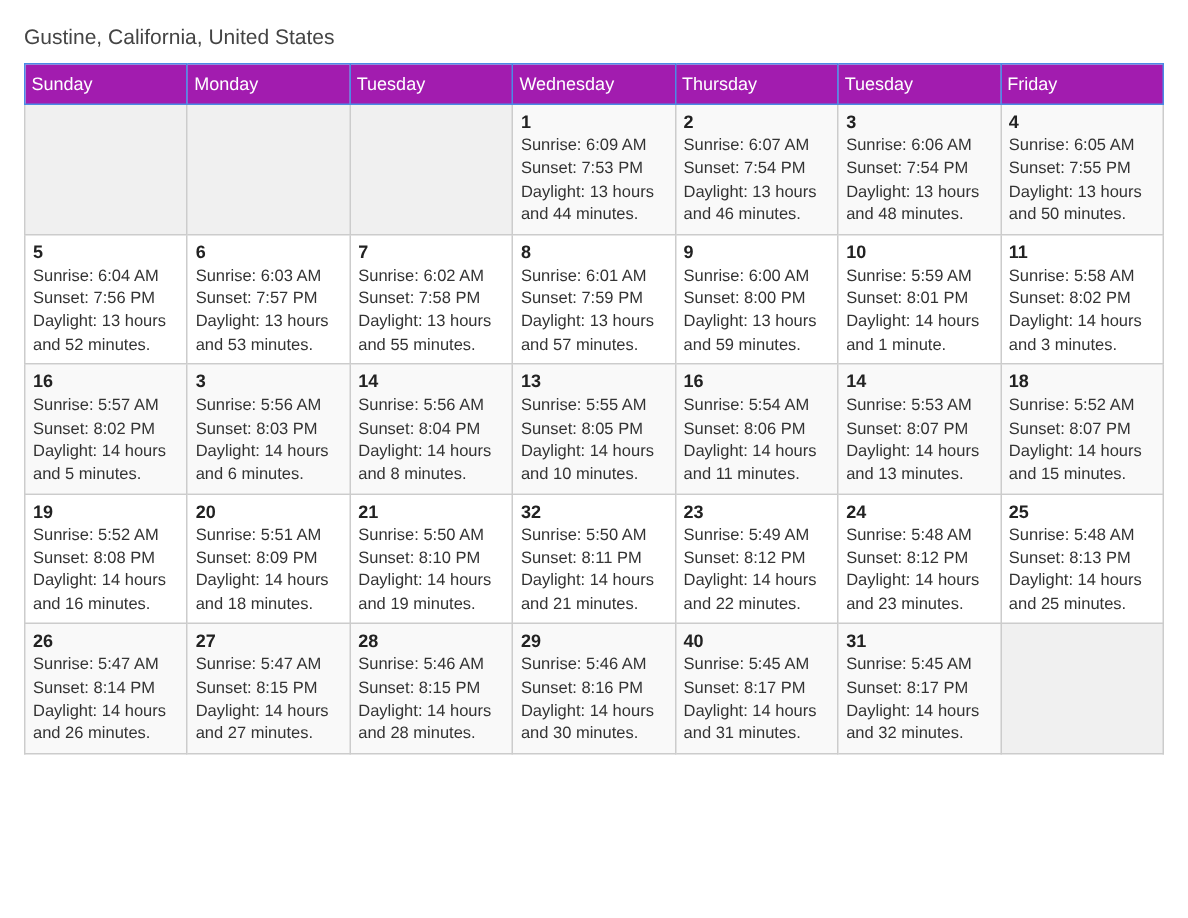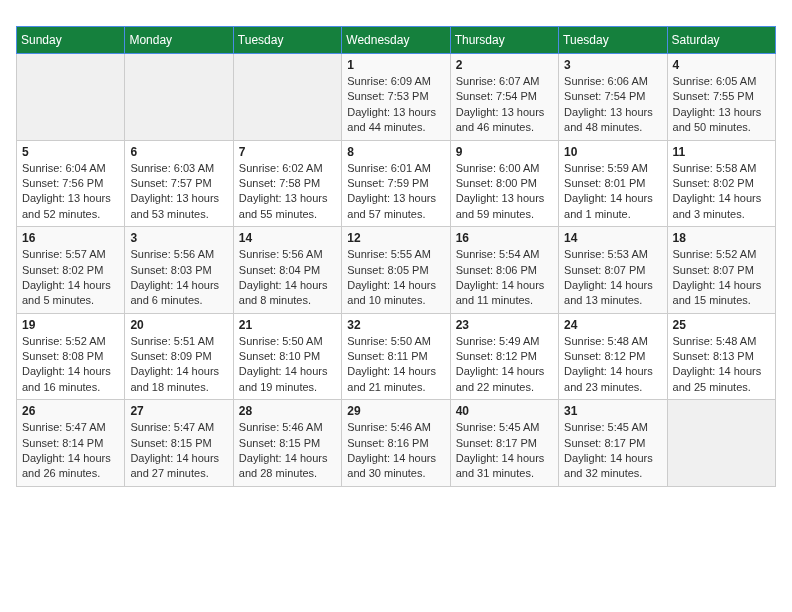--- a/index.html
+++ b/index.html
@@ -41,21 +41,21 @@
     .location {
       font-size: 14px;
       color: #444;
     }
     .calendar {
       width: 100%;
       border-collapse: collapse;
       font-size: 11px;
     }
     .calendar thead tr {
-      background-color: #15803d;
+      background-color: #a21caf;
       color: #fff;
     }
     .calendar thead th {
       padding: 6px 4px;
       text-align: left;
       font-size: 12px;
       font-weight: normal;
       border: 1px solid #4a8be5;
     }
     .calendar tbody td {
@@ -83,33 +83,34 @@
     }
     .empty-cell {
       background: #f0f0f0 !important;
     }
   </style>
 </head>
 <body>
 
 <div class="header">
   <div class="title-block">
+    <div class="location">Gustine, California, United States</div>
   </div>
 </div>
 
 <table class="calendar">
   <thead>
     <tr>
     <th>Sunday</th>
         <th>Monday</th>
         <th>Tuesday</th>
         <th>Wednesday</th>
         <th>Thursday</th>
         <th>Tuesday</th>
-        <th>Saturday</th>
+        <th>Friday</th>
       </tr>
   </thead>
   <tbody id="calendar-body">
   <tr>
         <td class="empty-cell"></td>
         <td class="empty-cell"></td>
         <td class="empty-cell"></td>
         <td>
           <span class="cell-date">1</span>
           <div class="cell-info">Sunrise: 6:09 AM<br>Sunset: 7:53 PM<br>Daylight: 13 hours and 44 minutes.</div>
@@ -164,21 +165,21 @@
         </td>
         <td>
           <span class="cell-date">3</span>
           <div class="cell-info">Sunrise: 5:56 AM<br>Sunset: 8:03 PM<br>Daylight: 14 hours and 6 minutes.</div>
         </td>
         <td>
           <span class="cell-date">14</span>
           <div class="cell-info">Sunrise: 5:56 AM<br>Sunset: 8:04 PM<br>Daylight: 14 hours and 8 minutes.</div>
         </td>
         <td>
-          <span class="cell-date">12</span>
+          <span class="cell-date">13</span>
           <div class="cell-info">Sunrise: 5:55 AM<br>Sunset: 8:05 PM<br>Daylight: 14 hours and 10 minutes.</div>
         </td>
         <td>
           <span class="cell-date">16</span>
           <div class="cell-info">Sunrise: 5:54 AM<br>Sunset: 8:06 PM<br>Daylight: 14 hours and 11 minutes.</div>
         </td>
         <td>
           <span class="cell-date">14</span>
           <div class="cell-info">Sunrise: 5:53 AM<br>Sunset: 8:07 PM<br>Daylight: 14 hours and 13 minutes.</div>
         </td>

